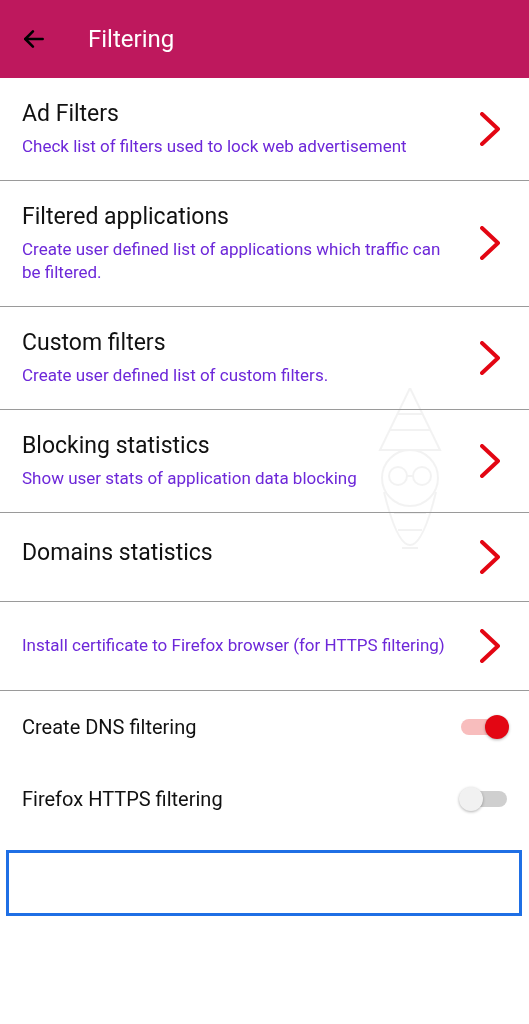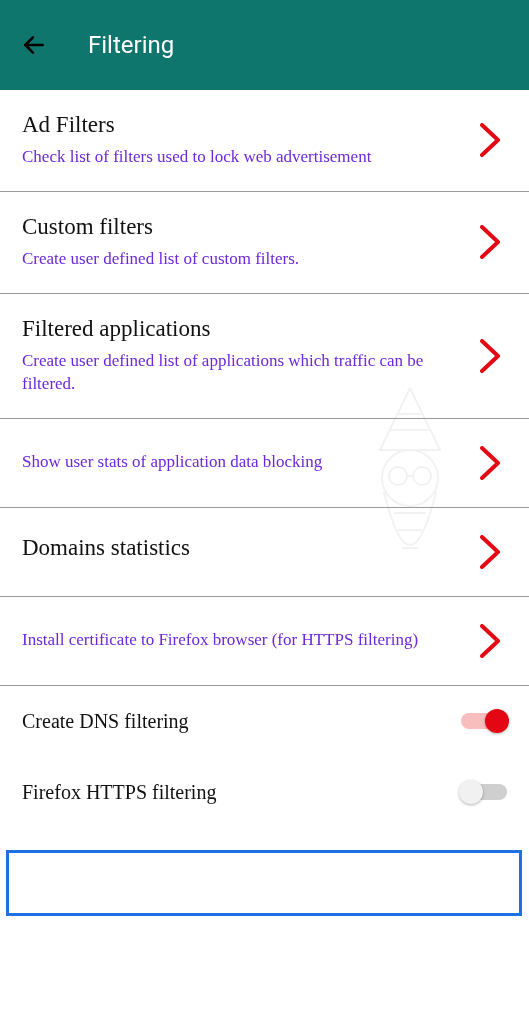--- a/index.html
+++ b/index.html
@@ -5,43 +5,42 @@
   * { box-sizing: border-box; margin: 0; padding: 0; }
   body {
     font-family: -apple-system, Roboto, "Segoe UI", Arial, sans-serif;
     width: 529px;
     height: 1024px;
     background: #ffffff;
     overflow: hidden;
     position: relative;
   }
   .header {
-    background: #0f766e;
-    height: 90px;
+    background: #be185d;
+    height: 78px;
     display: flex;
     align-items: center;
     padding: 0 18px;
     color: #ffffff;
   }
   .back-icon {
     width: 32px;
     height: 32px;
     display: flex;
     align-items: center;
     justify-content: center;
     cursor: pointer;
   }
   .header-title {
     font-size: 24px;
     font-weight: 400;
     margin-left: 38px;
   }
   .list {
     width: 100%;
-    font-family: Liberation Serif, serif;
   }
   .list-item {
     display: flex;
     align-items: center;
     padding: 22px 22px 22px 22px;
     border-bottom: 1px solid #9a9a9a;
     cursor: pointer;
     background: #ffffff;
   }
   .list-item .text-block {
@@ -149,44 +148,45 @@
     </div>
     <div class="chevron">
       <svg width="20" height="34" viewBox="0 0 20 34">
           <polyline points="2,2 18,17 2,32" fill="none" stroke="#e30613" stroke-width="4" stroke-linecap="round" stroke-linejoin="round"></polyline>
         </svg>
     </div>
   </div>
 
   <div class="list-item">
     <div class="text-block">
+      <div class="item-title">Filtered applications</div>
+      <div class="item-subtitle">Create user defined list of applications which traffic can be filtered.</div>
+    </div>
+    <div class="chevron">
+      <svg width="20" height="34" viewBox="0 0 20 34">
+          <polyline points="2,2 18,17 2,32" fill="none" stroke="#e30613" stroke-width="4" stroke-linecap="round" stroke-linejoin="round"></polyline>
+        </svg>
+    </div>
+  </div>
+
+  <div class="list-item">
+    <div class="text-block">
       <div class="item-title">Custom filters</div>
       <div class="item-subtitle">Create user defined list of custom filters.</div>
     </div>
     <div class="chevron">
       <svg width="20" height="34" viewBox="0 0 20 34">
           <polyline points="2,2 18,17 2,32" fill="none" stroke="#e30613" stroke-width="4" stroke-linecap="round" stroke-linejoin="round"></polyline>
         </svg>
     </div>
   </div>
 
   <div class="list-item">
     <div class="text-block">
-      <div class="item-title">Filtered applications</div>
-      <div class="item-subtitle">Create user defined list of applications which traffic can be filtered.</div>
-    </div>
-    <div class="chevron">
-      <svg width="20" height="34" viewBox="0 0 20 34">
-          <polyline points="2,2 18,17 2,32" fill="none" stroke="#e30613" stroke-width="4" stroke-linecap="round" stroke-linejoin="round"></polyline>
-        </svg>
-    </div>
-  </div>
-
-  <div class="list-item">
-    <div class="text-block">
+      <div class="item-title">Blocking statistics</div>
       <div class="item-subtitle">Show user stats of application data blocking</div>
     </div>
     <div class="chevron">
       <svg width="20" height="34" viewBox="0 0 20 34">
           <polyline points="2,2 18,17 2,32" fill="none" stroke="#e30613" stroke-width="4" stroke-linecap="round" stroke-linejoin="round"></polyline>
         </svg>
     </div>
   </div>
 
   <div class="list-item">

